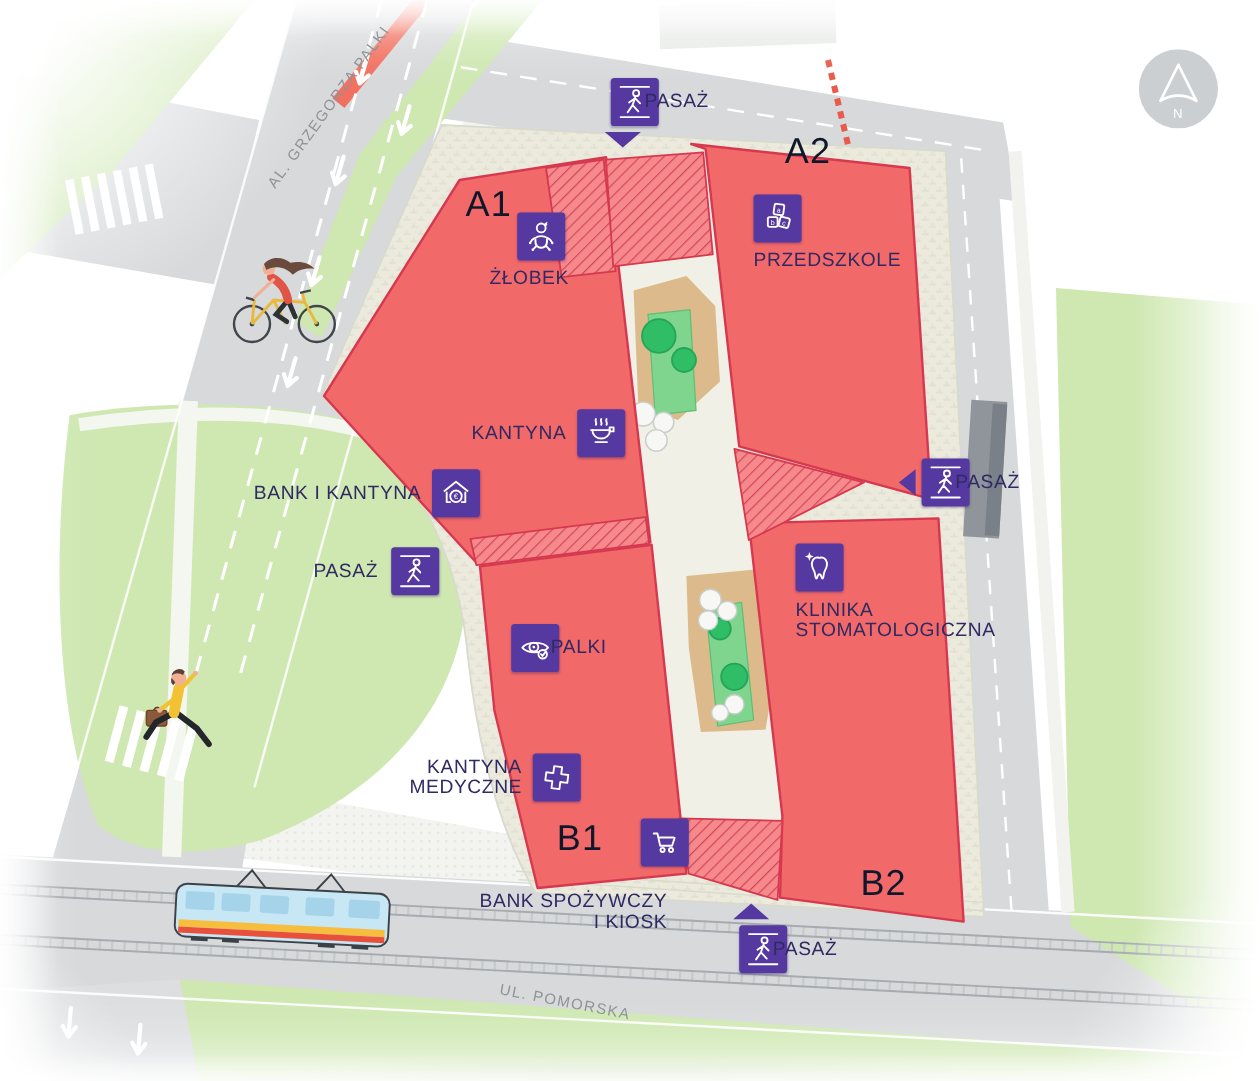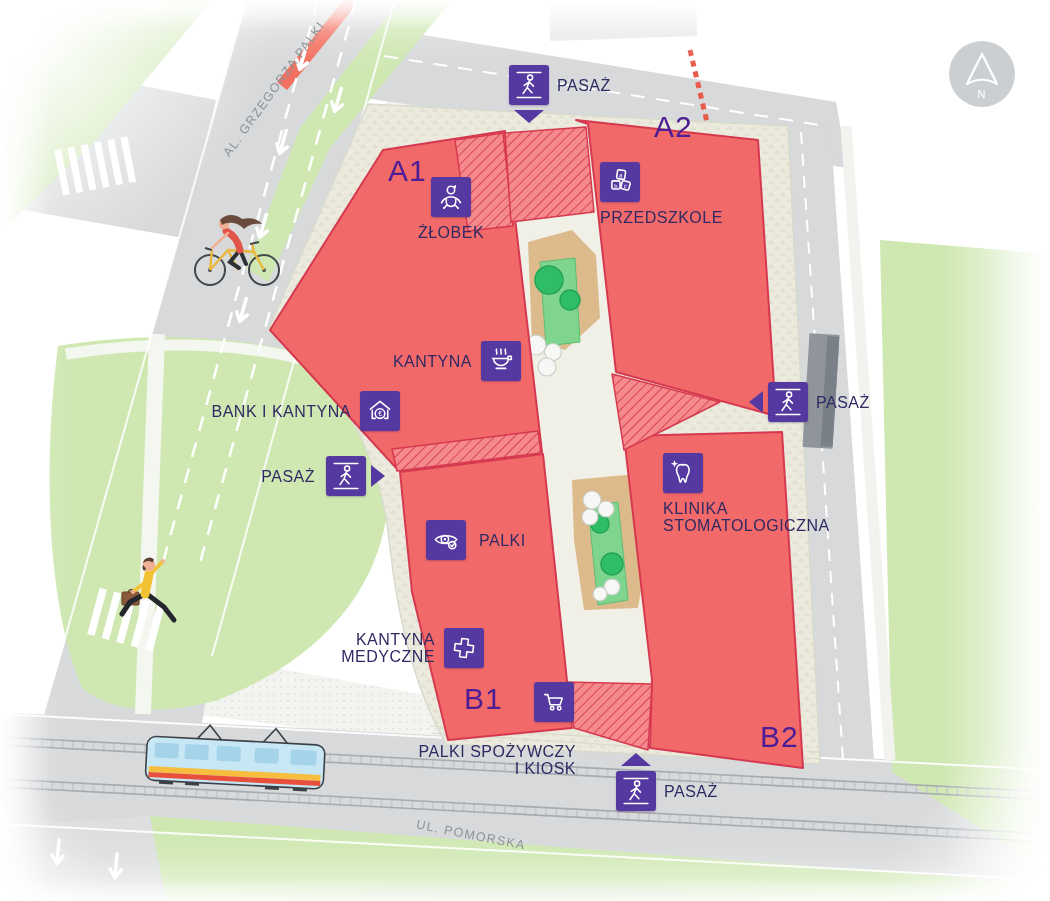--- a/index.html
+++ b/index.html
@@ -16,21 +16,21 @@
     radial-gradient(circle at 102% -2%, rgba(255,255,255,.95) 0 60px, rgba(255,255,255,0) 260px),
     radial-gradient(circle at 102% 102%, rgba(255,255,255,.9) 0 30px, rgba(255,255,255,0) 190px),
     radial-gradient(circle at -2% 102%, rgba(255,255,255,.8) 0 10px, rgba(255,255,255,0) 140px),
     linear-gradient(to bottom, rgba(255,255,255,.85), rgba(255,255,255,0) 30px),
     linear-gradient(to top, rgba(255,255,255,.7), rgba(255,255,255,0) 22px),
     linear-gradient(to right, rgba(255,255,255,.9), rgba(255,255,255,0) 50px),
     linear-gradient(to left, rgba(255,255,255,.96), rgba(255,255,255,0) 105px);
     box-shadow: inset 0 0 55px 14px #ffffff;}
 
   
-  .marker{position:absolute;z-index:10;width:40px;height:40px;}
+  .marker{position:absolute;z-index:10;width:20px;height:40px;}
   .badge{width:40px;height:40px;background:#5539a0;border-radius:3px;display:flex;align-items:center;
          justify-content:center;box-shadow:0 1px 2px rgba(40,20,90,.3);cursor:pointer;}
   .badge svg{width:34px;height:34px;display:block;}
   .badge use{stroke:#ffffff;fill:none;stroke-width:2.1;stroke-linecap:round;stroke-linejoin:round;}
   .mlabel{position:absolute;font-size:16px;letter-spacing:.5px;color:#2f2a63;white-space:nowrap;line-height:17px;}
   .lab-right{left:calc(100% + 13px);top:50%;transform:translateY(-50%);}
   .lab-right-close{left:calc(100% + 8px);top:50%;transform:translateY(-50%);}
   .lab-left{right:calc(100% + 9px);top:50%;transform:translateY(-50%);text-align:right;}
   .lab-below-center{top:calc(100% + 7px);left:50%;transform:translateX(-50%);text-align:right;}
   .lab-below-left{top:calc(100% + 7px);left:0;text-align:left;}
@@ -39,21 +39,21 @@
   .tri-down{top:calc(100% + 5px);left:50%;transform:translateX(-50%);
     border-left:15px solid transparent;border-right:15px solid transparent;border-top:13px solid #5539a0;}
   .tri-up{bottom:calc(100% + 5px);left:50%;transform:translateX(-50%);
     border-left:15px solid transparent;border-right:15px solid transparent;border-bottom:13px solid #5539a0;}
   .tri-right{left:calc(100% + 5px);top:50%;transform:translateY(-50%);
     border-top:11px solid transparent;border-bottom:11px solid transparent;border-left:14px solid #5539a0;}
   .tri-left{right:calc(100% + 5px);top:50%;transform:translateY(-50%);
     border-top:11px solid transparent;border-bottom:11px solid transparent;border-right:14px solid #5539a0;}
 
   
-  .bldg-label{position:absolute;z-index:9;color:#4c1d95;font-size:30px;letter-spacing:1px;line-height:1;}
+  .bldg-label{position:absolute;z-index:9;color:#0f172a;font-size:30px;letter-spacing:1px;line-height:1;}
   .street-label{position:absolute;z-index:9;font-size:12.5px;color:#8e9397;letter-spacing:1.3px;white-space:nowrap;}
   #street-left{left:186px;top:82px;width:176px;text-align:center;transform:rotate(-54deg);}
   #street-bottom{left:393px;top:828px;width:156px;text-align:center;transform:rotate(11deg);}
 
   .north{position:absolute;left:949px;top:41px;width:66px;height:66px;z-index:10;}
   .north svg{width:66px;height:66px;display:block;}
 </style>
 </head>
 <body>
 
@@ -309,42 +309,42 @@
 
 <div class="page-shadow"></div>
 <div class="vignette"></div>
 
 <div class="street-label" id="street-left">AL. GRZEGORZA PALKI</div>
 <div class="street-label" id="street-bottom">UL. POMORSKA</div>
 
 <div class="bldg-label" style="left:388px;top:156px">A1</div>
 <div class="bldg-label" style="left:654px;top:112px">A2</div>
 <div class="bldg-label" style="left:464px;top:684px">B1</div>
-<div class="bldg-label" style="left:760px;top:722px">B2</div>
+<div class="bldg-label" style="left:717px;top:722px">B2</div>
 
 <div class="marker" style="left:509px;top:65px">
   <div class="badge">
         <svg viewBox="0 0 46 46">
           <use href="#i-walker"></use>
         </svg>
       </div>
   <div class="mlabel lab-right-close">PASAŻ</div>
   <div class="tri tri-down"></div>
 </div>
 
 <div class="marker" style="left:431px;top:177px">
   <div class="badge">
         <svg viewBox="0 0 46 46">
           <use href="#i-baby"></use>
         </svg>
       </div>
   <div class="mlabel lab-below-center">ŻŁOBEK</div>
 </div>
 
-<div class="marker" style="left:600px;top:162px">
+<div class="marker" style="left:628px;top:162px">
   <div class="badge">
         <svg viewBox="0 0 46 46">
           <use href="#i-abc"></use>
         </svg>
       </div>
   <div class="mlabel lab-below-left">PRZEDSZKOLE</div>
 </div>
 
 <div class="marker" style="left:481px;top:341px">
   <div class="badge">
@@ -407,21 +407,21 @@
   </div>
 </div>
 
 <div class="marker" style="left:534px;top:682px">
   <div class="badge">
         <svg viewBox="0 0 46 46">
           <use href="#i-cart"></use>
         </svg>
       </div>
   <div class="mlabel lab-below-right-far">
-    <div>PALKI SPOŻYWCZY</div>
+    <div>BANK SPOŻYWCZY</div>
     <div>I KIOSK</div>
   </div>
 </div>
 
 <div class="marker" style="left:616px;top:771px">
   <div class="badge">
         <svg viewBox="0 0 46 46">
           <use href="#i-walker"></use>
         </svg>
       </div>

